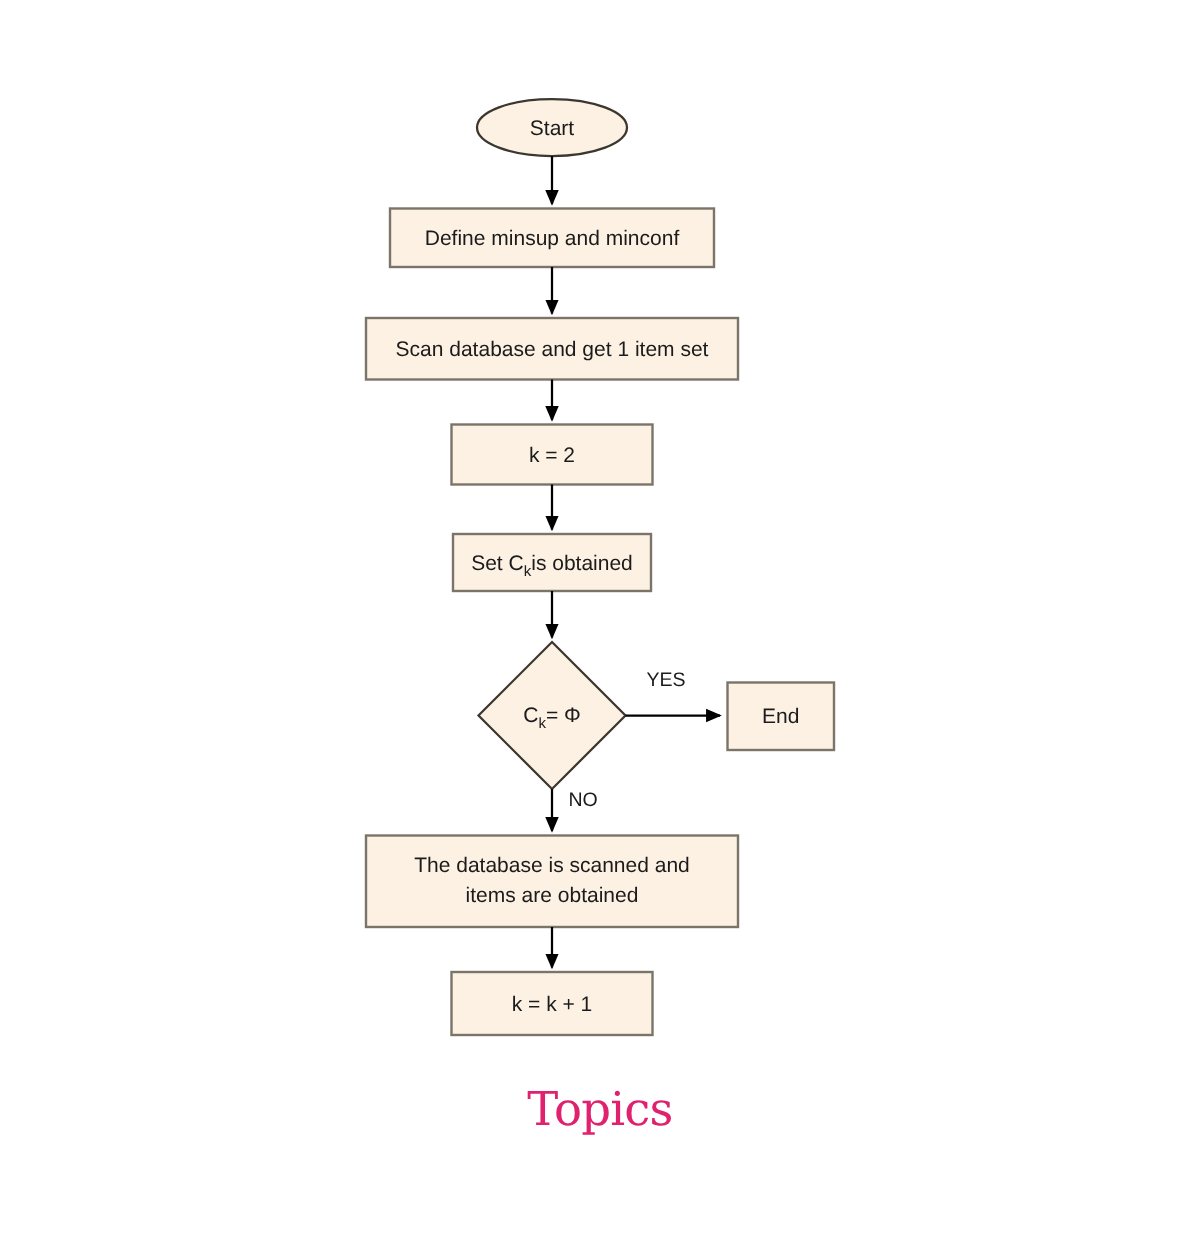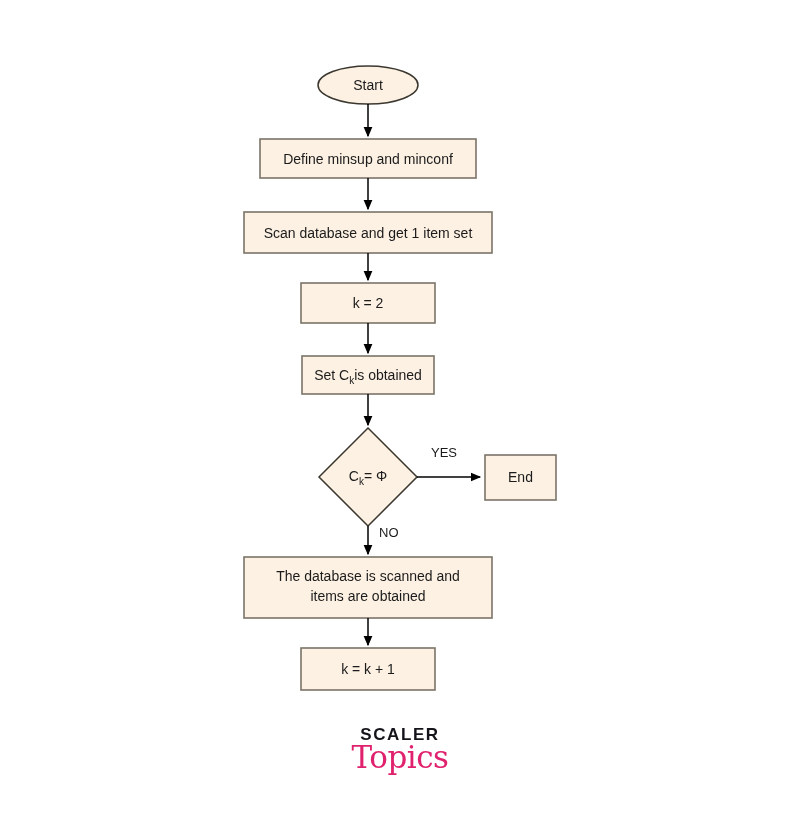--- a/index.html
+++ b/index.html
@@ -152,15 +152,14 @@
 
   <line class="connector" x1="368" y1="618" x2="368" y2="645" marker-end="url(#arrowhead)"></line>
 
   <g>
     <rect class="shape" x="301" y="648" width="134" height="42"></rect>
     <text class="node-text" x="368" y="674" text-anchor="middle">k = k + 1</text>
   </g>
 </svg>
 
 <div class="logo-wrap">
-  <span class="logo-scaler">SCALER</span>
   <span class="logo-topics">Topics</span>
 </div>
 
 </body></html>

